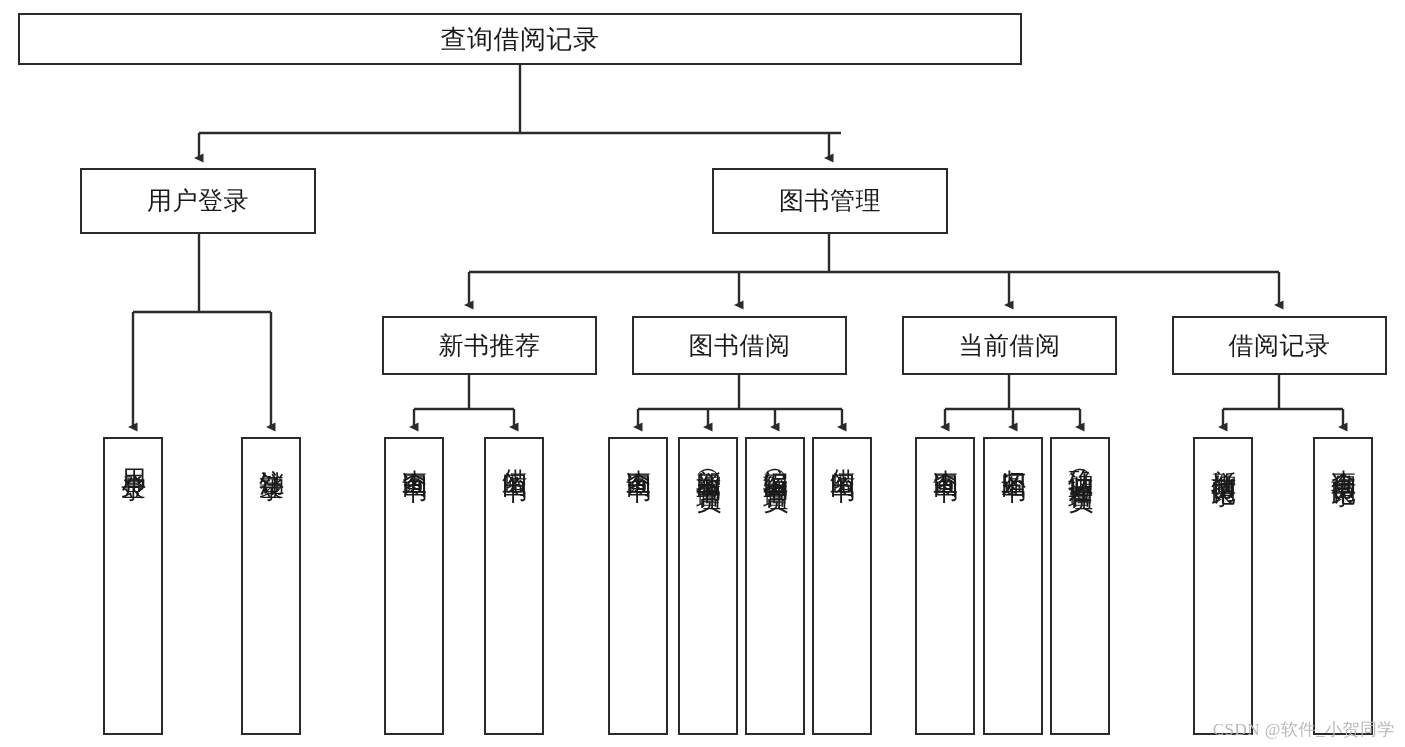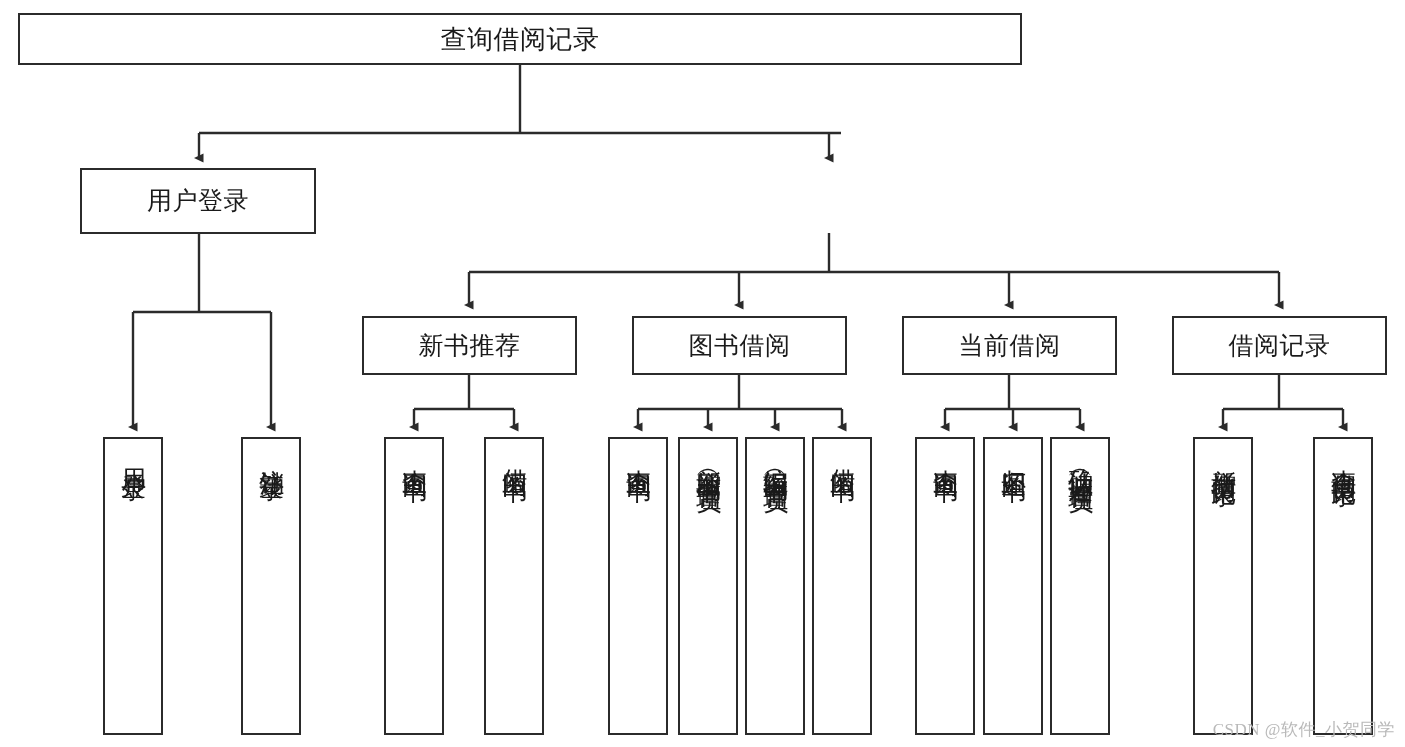--- a/index.html
+++ b/index.html
@@ -133,22 +133,25 @@
   </svg>
 
   <div class="node h-node" id="node-root" style="left:18px; top:13px; width:1004px; height:52px;">
     <span class="node-label">查询借阅记录</span>
   </div>
 
   <div class="node h-node" style="left:80px; top:168px; width:236px; height:66px;">
     <span class="node-label">用户登录</span>
   </div>
 
-
-  <div class="node h-node" style="left:362px; top:316px; width:215px; height:59px;">
+  <div class="node h-node" style="left:712px; top:168px; width:236px; height:66px;">
+    <span class="node-label">图书管理</span>
+  </div>
+
+  <div class="node h-node" style="left:382px; top:316px; width:215px; height:59px;">
     <span class="node-label">新书推荐</span>
   </div>
 
   <div class="node h-node" style="left:632px; top:316px; width:215px; height:59px;">
     <span class="node-label">图书借阅</span>
   </div>
 
   <div class="node h-node" style="left:902px; top:316px; width:215px; height:59px;">
     <span class="node-label">当前借阅</span>
   </div>

